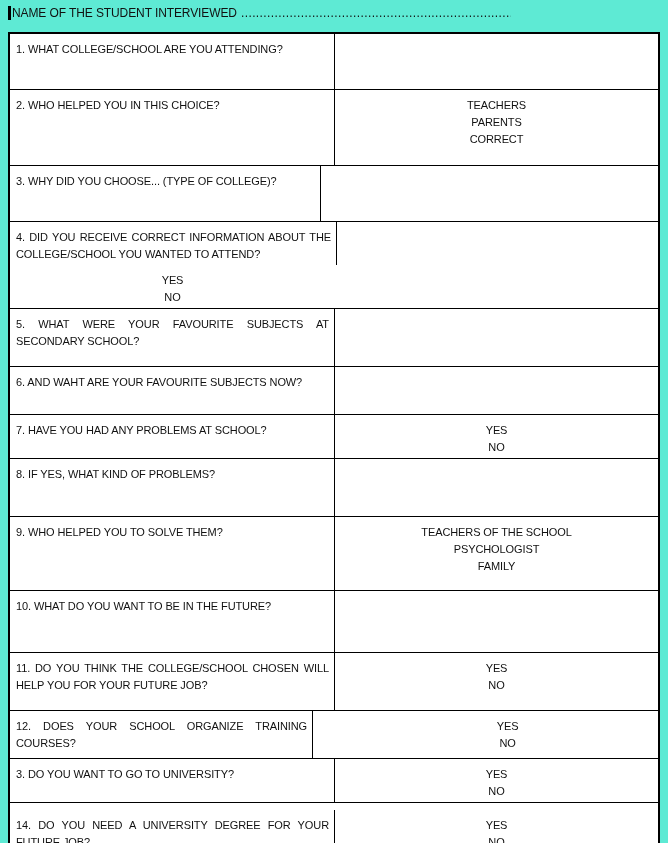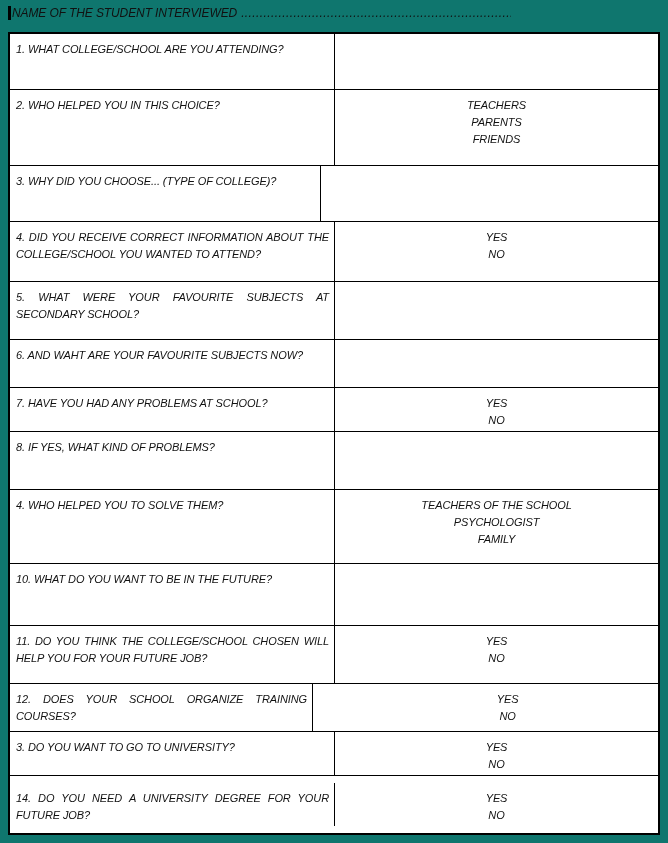--- a/index.html
+++ b/index.html
@@ -6,23 +6,22 @@
     margin: 0;
     padding: 0;
     background: #ffffff;
     font-family: "Liberation Sans", sans-serif;
     color: #111111;
   }
   .page {
     position: relative;
     width: 668px;
     height: 843px;
-    background: #0f766e;
+    background: #5eead4;
     overflow: hidden;
-    font-style: italic;
   }
   
   .header-line {
     position: absolute;
     left: 8px;
     top: 3px;
     width: 652px;
     height: 20px;
     font-size: 12px;
     letter-spacing: -0.1px;
@@ -85,21 +84,21 @@
   }
   .answer-option {
     font-size: 11px;
     line-height: 17px;
     letter-spacing: -0.1px;
   }
   
   .trow:nth-child(1)  { min-height: 56px; }
   .trow:nth-child(2)  { min-height: 76px; }
   .trow:nth-child(3)  { min-height: 56px; gap: 28px; }
-  .trow:nth-child(4)  { min-height: 60px; }
+  .trow:nth-child(4)  { min-height: 60px; flex-direction: column; }
   .trow:nth-child(5)  { min-height: 58px; }
   .trow:nth-child(6)  { min-height: 48px; }
   .trow:nth-child(7)  { min-height: 42px; }
   .trow:nth-child(8)  { min-height: 58px; }
   .trow:nth-child(9)  { min-height: 74px; }
   .trow:nth-child(10) { min-height: 62px; }
   .trow:nth-child(11) { min-height: 58px; }
   .trow:nth-child(12) { min-height: 48px; gap: 44px; }
   .trow:nth-child(13) { min-height: 42px; }
   .trow:nth-child(14) { min-height: 57px; align-items: center; }
@@ -124,21 +123,21 @@
       <div class="acell"></div>
     </div>
 
     <div class="trow">
       <div class="qcell">
         <p class="qtext">2. WHO HELPED YOU IN THIS CHOICE?</p>
       </div>
       <div class="acell">
         <div class="answer-option">TEACHERS</div>
         <div class="answer-option">PARENTS</div>
-        <div class="answer-option">FRIENDS</div>
+        <div class="answer-option">CORRECT</div>
       </div>
     </div>
 
     <div class="trow">
       <div class="qcell">
         <p class="qtext">3. WHY DID YOU CHOOSE... (TYPE OF COLLEGE)?</p>
       </div>
       <div class="acell"></div>
     </div>
 
@@ -178,21 +177,21 @@
 
     <div class="trow">
       <div class="qcell">
         <p class="qtext">8. IF YES, WHAT KIND OF PROBLEMS?</p>
       </div>
       <div class="acell"></div>
     </div>
 
     <div class="trow">
       <div class="qcell">
-        <p class="qtext">4. WHO HELPED YOU TO SOLVE THEM?</p>
+        <p class="qtext">9. WHO HELPED YOU TO SOLVE THEM?</p>
       </div>
       <div class="acell">
         <div class="answer-option">TEACHERS OF THE SCHOOL</div>
         <div class="answer-option">PSYCHOLOGIST</div>
         <div class="answer-option">FAMILY</div>
       </div>
     </div>
 
     <div class="trow">
       <div class="qcell">

